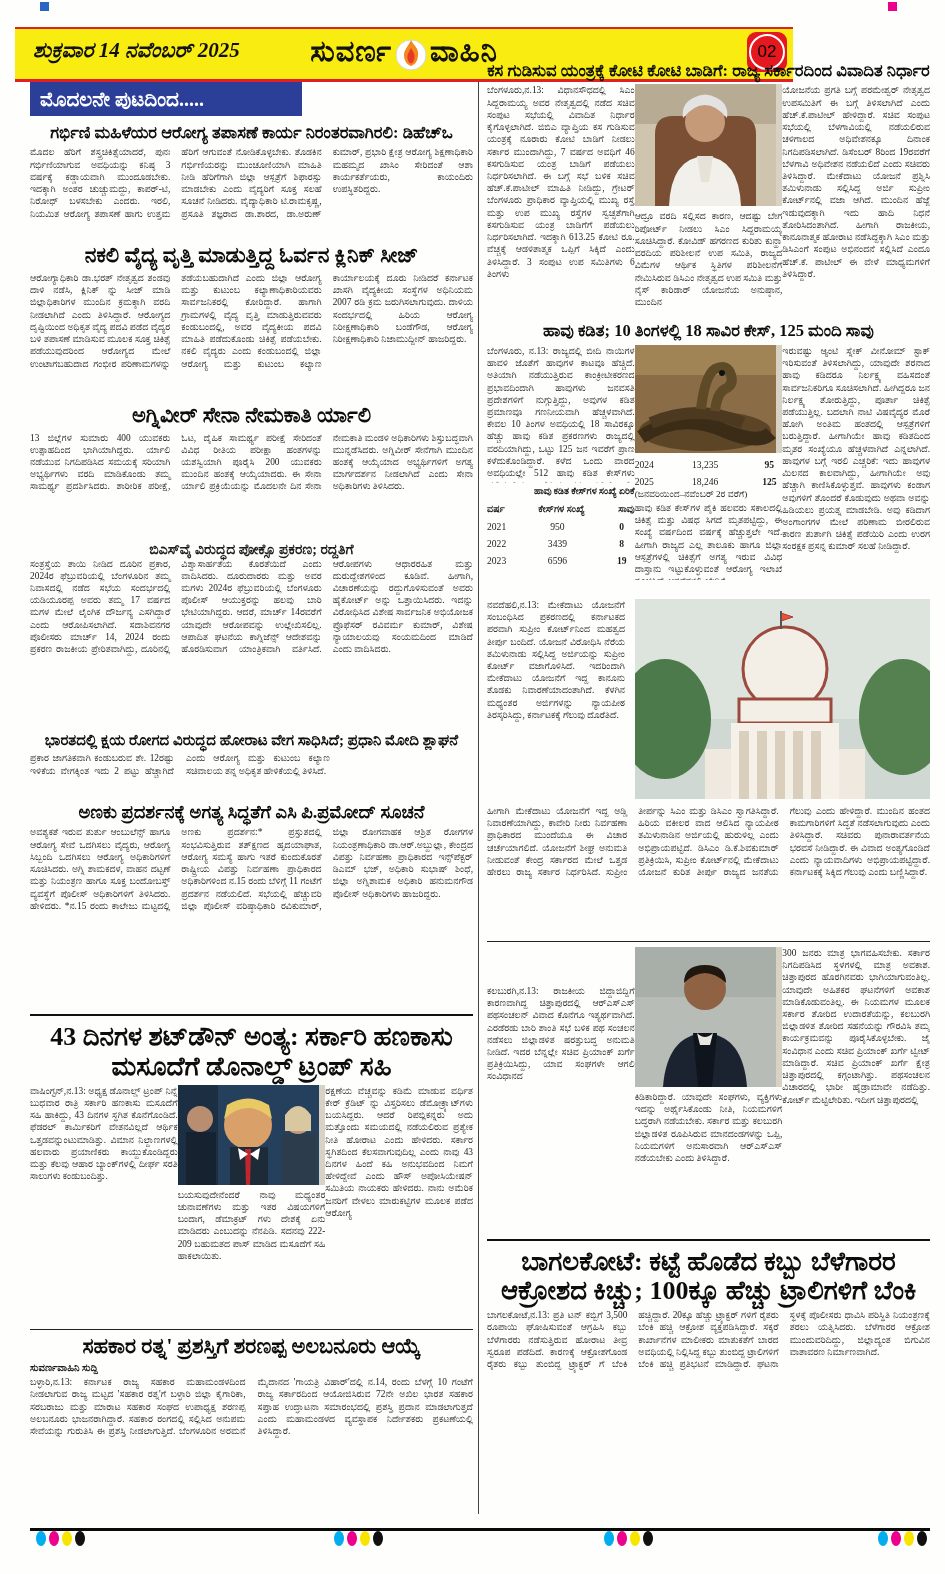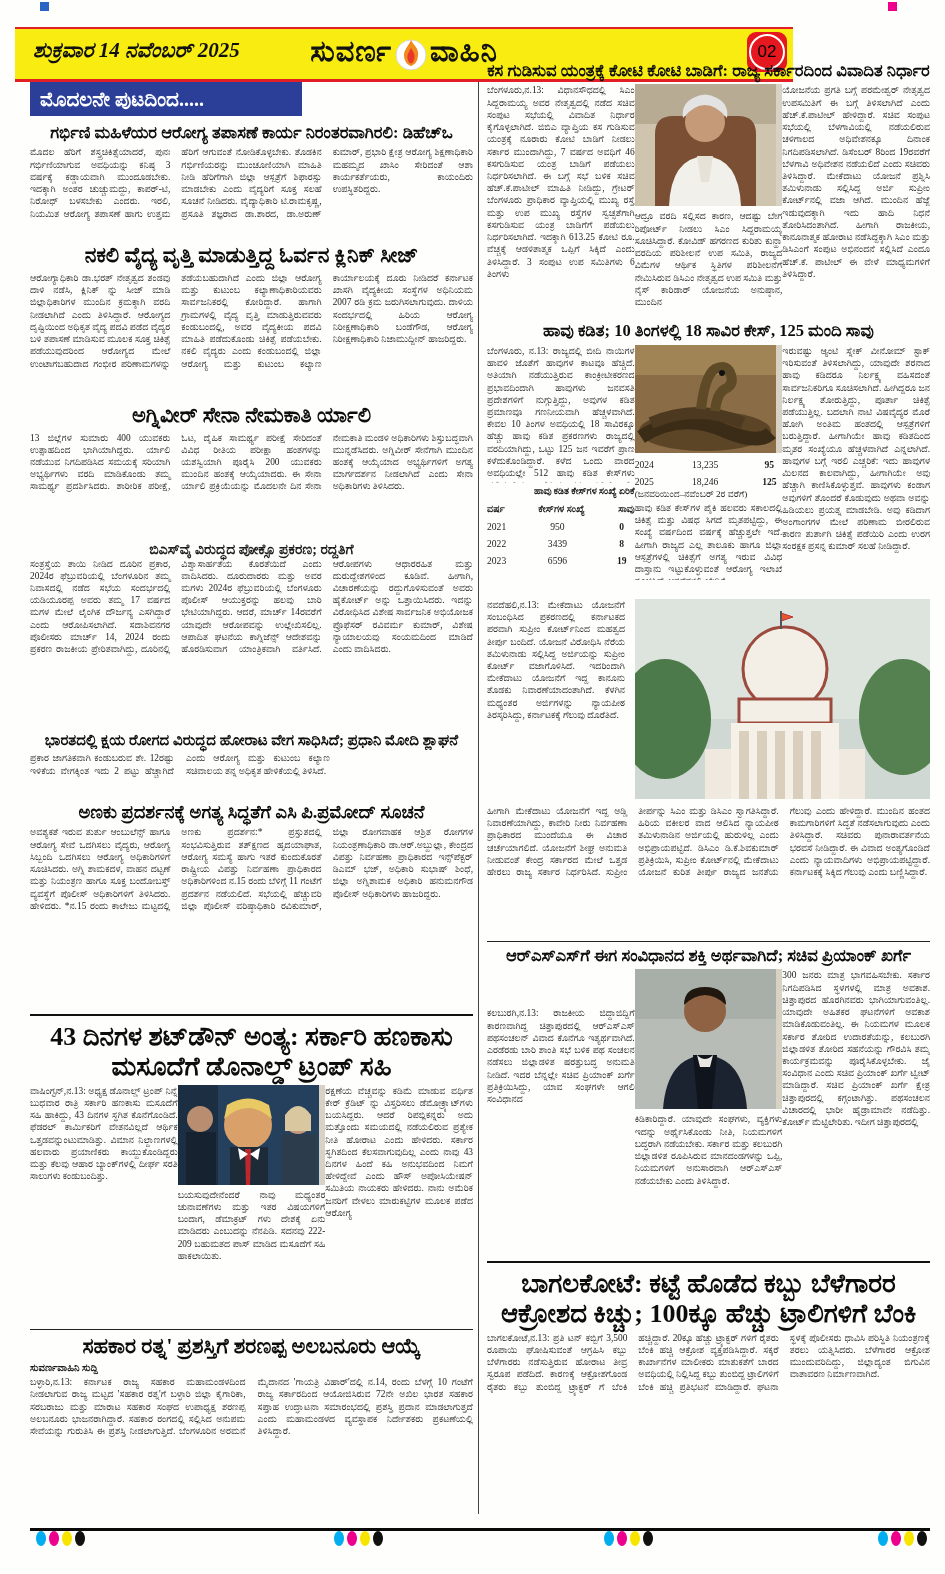--- a/index.html
+++ b/index.html
@@ -260,21 +260,20 @@
             <rect x="145" y="12" width="2" height="18" fill="#555"></rect>
           </svg>
         </span>
       </div>
       <div class="body-text cols-3" style="height:130px;margin-top:6px;">ಹೀಗಾಗಿ ಮೇಕೆದಾಟು ಯೋಜನೆಗೆ ಇದ್ದ ಅಡ್ಡಿ ನಿವಾರಣೆಯಾಗಿದ್ದು, ಕಾವೇರಿ ನೀರು ನಿರ್ವಹಣಾ ಪ್ರಾಧಿಕಾರದ ಮುಂದೆಯೂ ಈ ವಿಚಾರ ಚರ್ಚೆಯಾಗಲಿದೆ. ಯೋಜನೆಗೆ ಶೀಘ್ರ ಅನುಮತಿ ನೀಡುವಂತೆ ಕೇಂದ್ರ ಸರ್ಕಾರದ ಮೇಲೆ ಒತ್ತಡ ಹೇರಲು ರಾಜ್ಯ ಸರ್ಕಾರ ನಿರ್ಧರಿಸಿದೆ. ಸುಪ್ರೀಂ ತೀರ್ಪನ್ನು ಸಿಎಂ ಮತ್ತು ಡಿಸಿಎಂ ಸ್ವಾಗತಿಸಿದ್ದಾರೆ. ಹಿರಿಯ ವಕೀಲರ ವಾದ ಆಲಿಸಿದ ನ್ಯಾಯಪೀಠ ತಮಿಳುನಾಡಿನ ಅರ್ಜಿಯಲ್ಲಿ ಹುರುಳಿಲ್ಲ ಎಂದು ಅಭಿಪ್ರಾಯಪಟ್ಟಿದೆ. ಡಿಸಿಎಂ ಡಿ.ಕೆ.ಶಿವಕುಮಾರ್ ಪ್ರತಿಕ್ರಿಯಿಸಿ, ಸುಪ್ರೀಂ ಕೋರ್ಟ್‌ನಲ್ಲಿ ಮೇಕೆದಾಟು ಯೋಜನೆ ಕುರಿತ ತೀರ್ಪು ರಾಜ್ಯದ ಜನತೆಯ ಗೆಲುವು ಎಂದು ಹೇಳಿದ್ದಾರೆ. ಮುಂದಿನ ಹಂತದ ಕಾಮಗಾರಿಗಳಿಗೆ ಸಿದ್ಧತೆ ನಡೆಸಲಾಗುವುದು ಎಂದು ತಿಳಿಸಿದ್ದಾರೆ. ಸಚಿವರು ಪುನಾರಾವರ್ತನೆಯ ಭರವಸೆ ನೀಡಿದ್ದಾರೆ. ಈ ವಿವಾದ ಅಂತ್ಯಗೊಂಡಿದೆ ಎಂದು ನ್ಯಾಯವಾದಿಗಳು ಅಭಿಪ್ರಾಯಪಟ್ಟಿದ್ದಾರೆ. ಕರ್ನಾಟಕಕ್ಕೆ ಸಿಕ್ಕಿದ ಗೆಲುವು ಎಂದು ಬಣ್ಣಿಸಿದ್ದಾರೆ.</div>
     </section>
 
     <div class="hrule-thin"></div>
 
     <section class="article">
-      <h2 class="hl hl-16">ಆರ್‌ಎಸ್‌ಎಸ್‌ಗೆ ಈಗ ಸಂವಿಧಾನದ ಶಕ್ತಿ ಅರ್ಥವಾಗಿದೆ; ಸಚಿವ ಪ್ರಿಯಾಂಕ್ ಖರ್ಗೆ</h2>
       <div class="flex-3" style="margin-top:3px;">
         <div class="fcol body-text" style="height:248px;margin-top:38px;">ಕಲಬುರಗಿ,ನ.13: ರಾಜಕೀಯ ಜಿದ್ದಾಜಿದ್ದಿಗೆ ಕಾರಣವಾಗಿದ್ದ ಚಿತ್ತಾಪುರದಲ್ಲಿ ಆರ್‌ಎಸ್‌ಎಸ್ ಪಥಸಂಚಲನ್ ವಿವಾದ ಕೊನೆಗೂ ಇತ್ಯರ್ಥವಾಗಿದೆ. ಎರಡೆರಡು ಬಾರಿ ಶಾಂತಿ ಸಭೆ ಬಳಿಕ ಪಥ ಸಂಚಲನ ನಡೆಸಲು ಜಿಲ್ಲಾಡಳಿತ ಷರತ್ತುಬದ್ಧ ಅನುಮತಿ ನೀಡಿದೆ. ಇದರ ಬೆನ್ನಲ್ಲೇ ಸಚಿವ ಪ್ರಿಯಾಂಕ್ ಖರ್ಗೆ ಪ್ರತಿಕ್ರಿಯಿಸಿದ್ದು, ಯಾವ ಸಂಘಗಳೇ ಆಗಲಿ ಸಂವಿಧಾನದ</div>
         <div class="fcol">
           <span class="photo" style="width:100%;height:140px;">
             <svg width="141" height="140" viewBox="0 0 141 140" preserveAspectRatio="none">
               <rect width="141" height="140" fill="#b7bcb6"></rect>
               <rect y="0" width="141" height="50" fill="#a8aea8"></rect>
               <circle cx="70" cy="42" r="21" fill="#8f6243"></circle>
               <path d="M49 36 q21 -20 42 0 q0 -18 -21 -18 q-21 0 -21 18 Z" fill="#20180f"></path>
               <path d="M28 140 q4 -52 42 -54 q38 2 42 54 Z" fill="#1c2330"></path>

